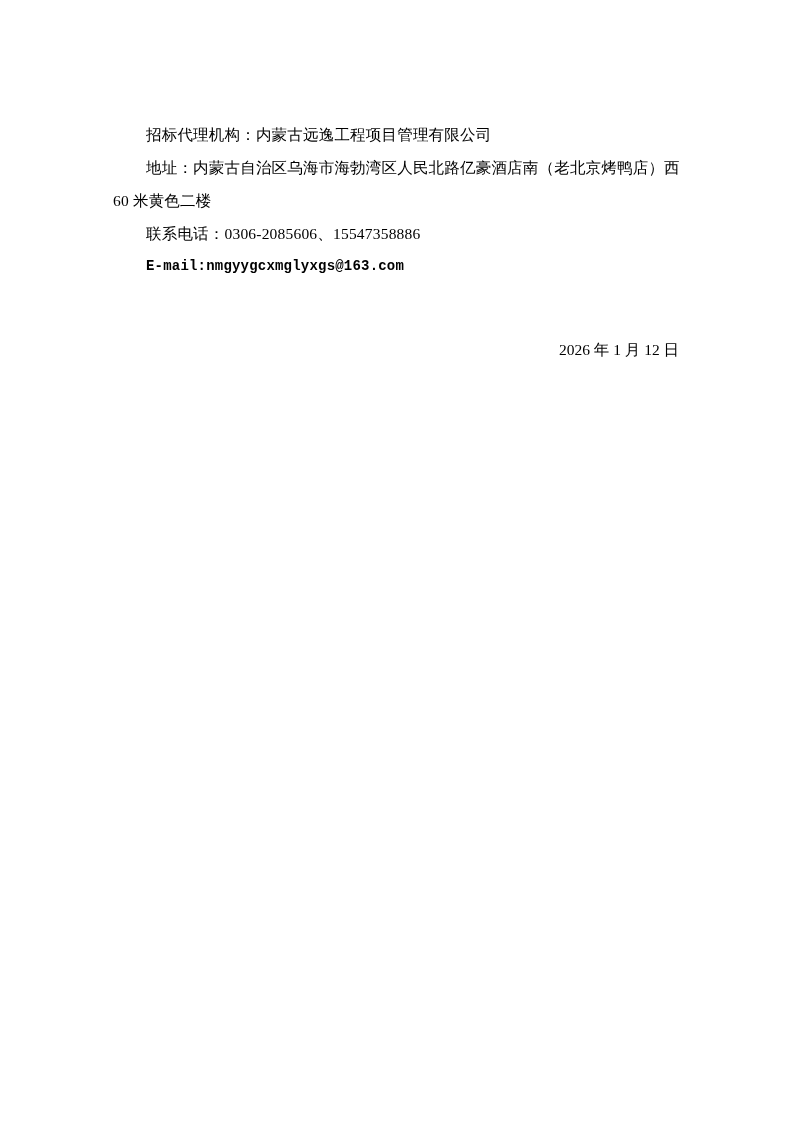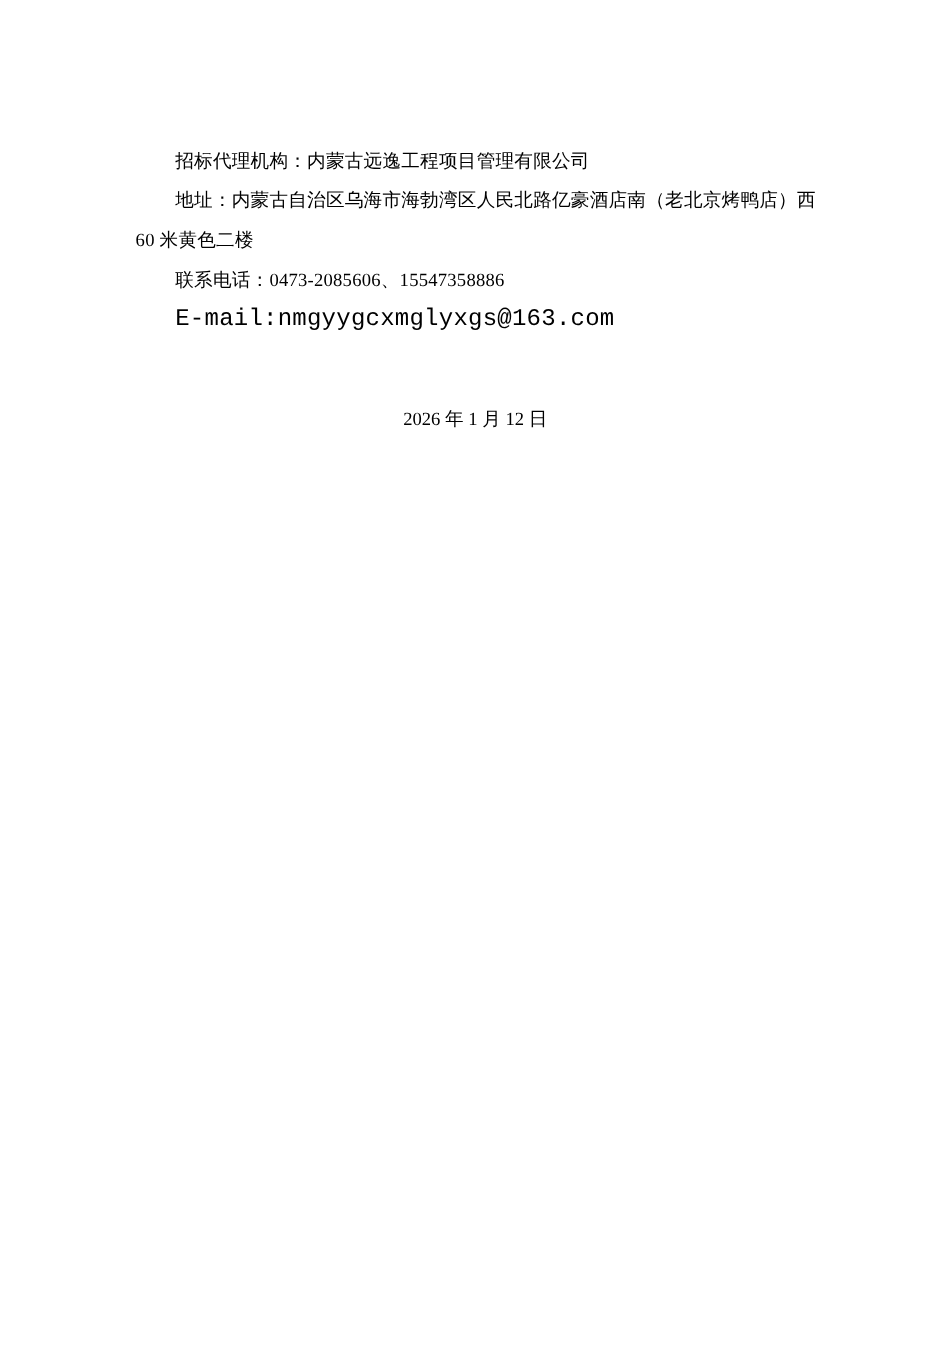--- a/index.html
+++ b/index.html
@@ -32,41 +32,42 @@
     line-height: 33px;
     letter-spacing: 0.2px;
     white-space: pre-wrap;
     word-break: break-word;
   }
   .indent {
     text-indent: 33px;
   }
   .mono {
     font-family: "Liberation Mono", "DejaVu Sans Mono", monospace;
-    font-size: 20px;
+    font-size: 14px;
+    font-weight: bold;
   }
   .date-line {
     margin-top: 50px;
-    text-align: center;
+    text-align: right;
     font-size: 15.5px;
     line-height: 33px;
     padding-right: 4px;
   }
 </style>
 </head>
 <body>
 
 <div class="page">
   <div class="content">
 
     <div class="line indent">招标代理机构：内蒙古远逸工程项目管理有限公司</div>
 
     <div class="line indent">地址：内蒙古自治区乌海市海勃湾区人民北路亿豪酒店南（老北京烤鸭店）西 60 米黄色二楼</div>
 
 
-    <div class="line indent">联系电话：0473-2085606、15547358886</div>
+    <div class="line indent">联系电话：0306-2085606、15547358886</div>
 
     <div class="line indent mono">E-mail:nmgyygcxmglyxgs@163.com</div>
 
     <div class="date-line">2026 年 1 月 12 日</div>
 
   </div>
 </div>
 
 </body></html>

